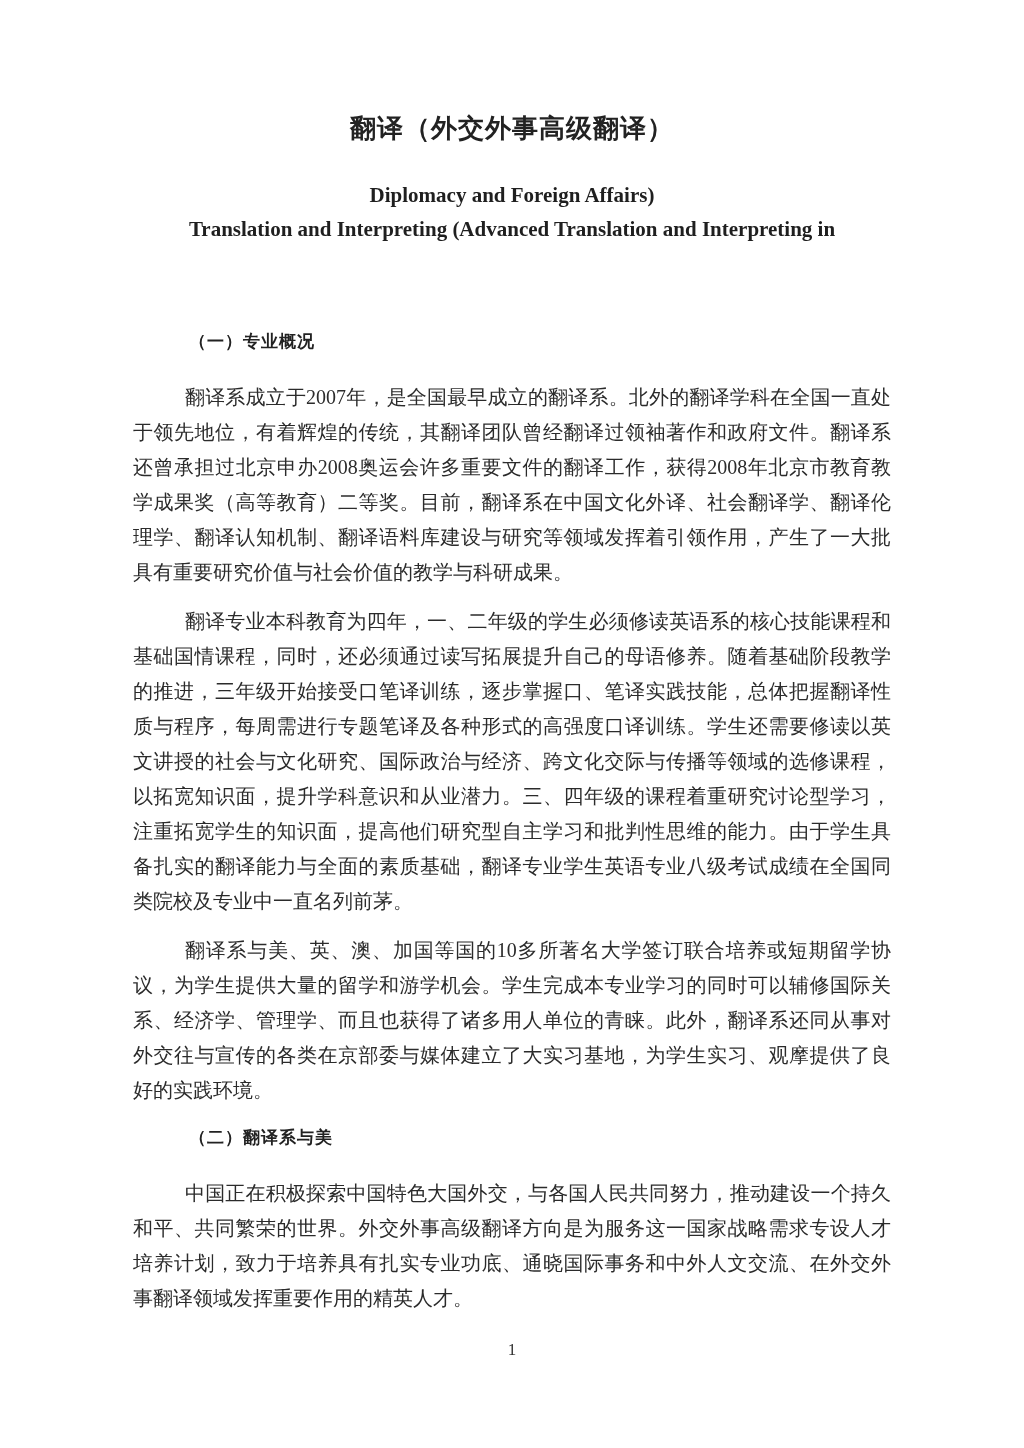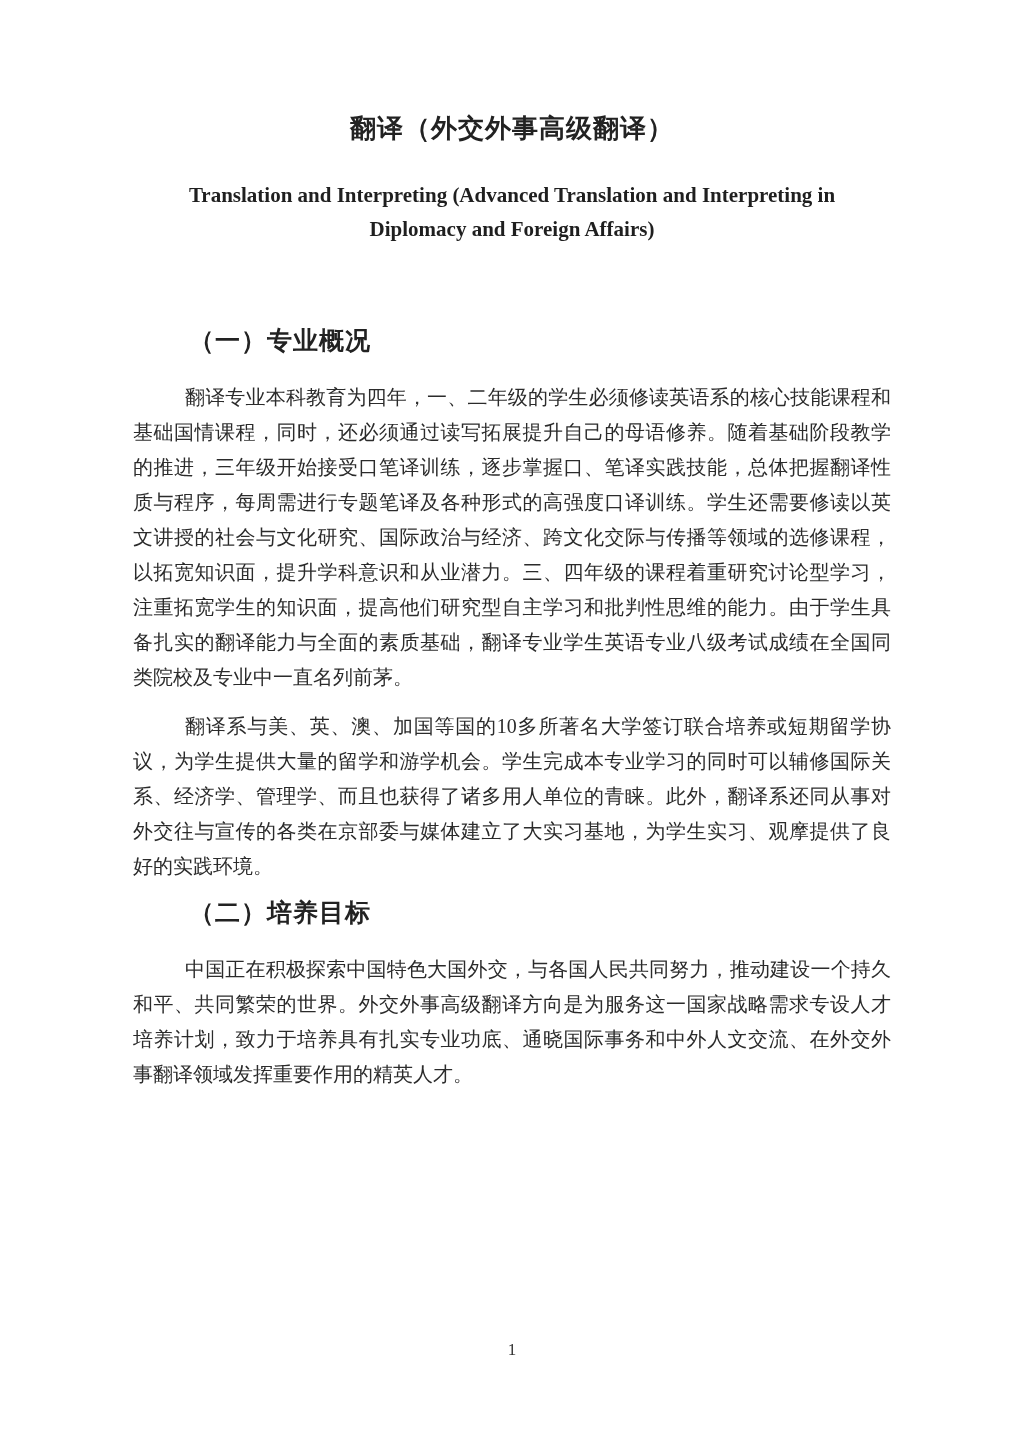--- a/index.html
+++ b/index.html
@@ -37,21 +37,21 @@
   }
   .content {
     margin-left: 133px;
     width: 758px;
   }
   .section-heading {
     margin: 0;
     padding-left: 56px;
     font-family: "DejaVu Sans", "Liberation Sans", sans-serif;
     font-weight: bold;
-    font-size: 25px;
+    font-size: 17px;
     line-height: 26px;
     color: #222222;
     letter-spacing: 1px;
   }
   .section-heading.first {
     margin-top: 82px;
     margin-bottom: 26px;
   }
   .section-heading.second {
     margin-top: 16px;
@@ -79,35 +79,36 @@
   }
 </style>
 </head>
 <body>
 
 <div class="page">
 
   <h1 class="title-zh">翻译（外交外事高级翻译）</h1>
 
   <div class="title-en">
+    <div>Diplomacy and Foreign Affairs)</div>
     <div>Translation and Interpreting (Advanced Translation and Interpreting in</div>
-    <div>Diplomacy and Foreign Affairs)</div>
   </div>
 
   <div class="content">
 
     <h2 class="section-heading first">（一）专业概况</h2>
 
+    <p class="para">翻译系成立于2007年，是全国最早成立的翻译系。北外的翻译学科在全国一直处于领先地位，有着辉煌的传统，其翻译团队曾经翻译过领袖著作和政府文件。翻译系还曾承担过北京申办2008奥运会许多重要文件的翻译工作，获得2008年北京市教育教学成果奖（高等教育）二等奖。目前，翻译系在中国文化外译、社会翻译学、翻译伦理学、翻译认知机制、翻译语料库建设与研究等领域发挥着引领作用，产生了一大批具有重要研究价值与社会价值的教学与科研成果。</p>
 
     <p class="para">翻译专业本科教育为四年，一、二年级的学生必须修读英语系的核心技能课程和基础国情课程，同时，还必须通过读写拓展提升自己的母语修养。随着基础阶段教学的推进，三年级开始接受口笔译训练，逐步掌握口、笔译实践技能，总体把握翻译性质与程序，每周需进行专题笔译及各种形式的高强度口译训练。学生还需要修读以英文讲授的社会与文化研究、国际政治与经济、跨文化交际与传播等领域的选修课程，以拓宽知识面，提升学科意识和从业潜力。三、四年级的课程着重研究讨论型学习，注重拓宽学生的知识面，提高他们研究型自主学习和批判性思维的能力。由于学生具备扎实的翻译能力与全面的素质基础，翻译专业学生英语专业八级考试成绩在全国同类院校及专业中一直名列前茅。</p>
 
     <p class="para">翻译系与美、英、澳、加国等国的10多所著名大学签订联合培养或短期留学协议，为学生提供大量的留学和游学机会。学生完成本专业学习的同时可以辅修国际关系、经济学、管理学、而且也获得了诸多用人单位的青睐。此外，翻译系还同从事对外交往与宣传的各类在京部委与媒体建立了大实习基地，为学生实习、观摩提供了良好的实践环境。</p>
 
 
-    <h2 class="section-heading second">（二）培养目标</h2>
+    <h2 class="section-heading second">（二）翻译系与美</h2>
 
     <p class="para">中国正在积极探索中国特色大国外交，与各国人民共同努力，推动建设一个持久和平、共同繁荣的世界。外交外事高级翻译方向是为服务这一国家战略需求专设人才培养计划，致力于培养具有扎实专业功底、通晓国际事务和中外人文交流、在外交外事翻译领域发挥重要作用的精英人才。</p>
 
   </div>
 
   <div class="page-number">1</div>
 
 </div>
 
 </body></html>

